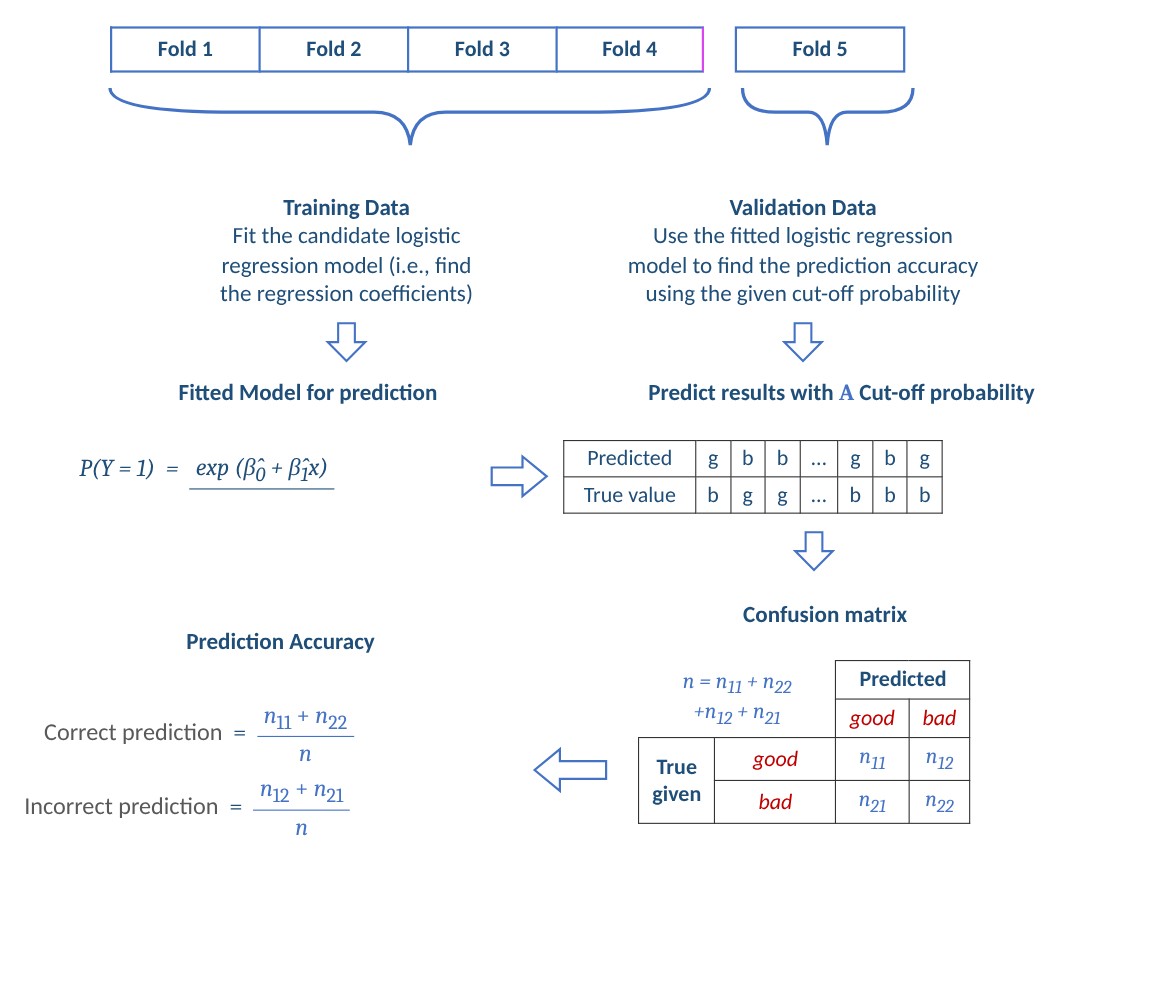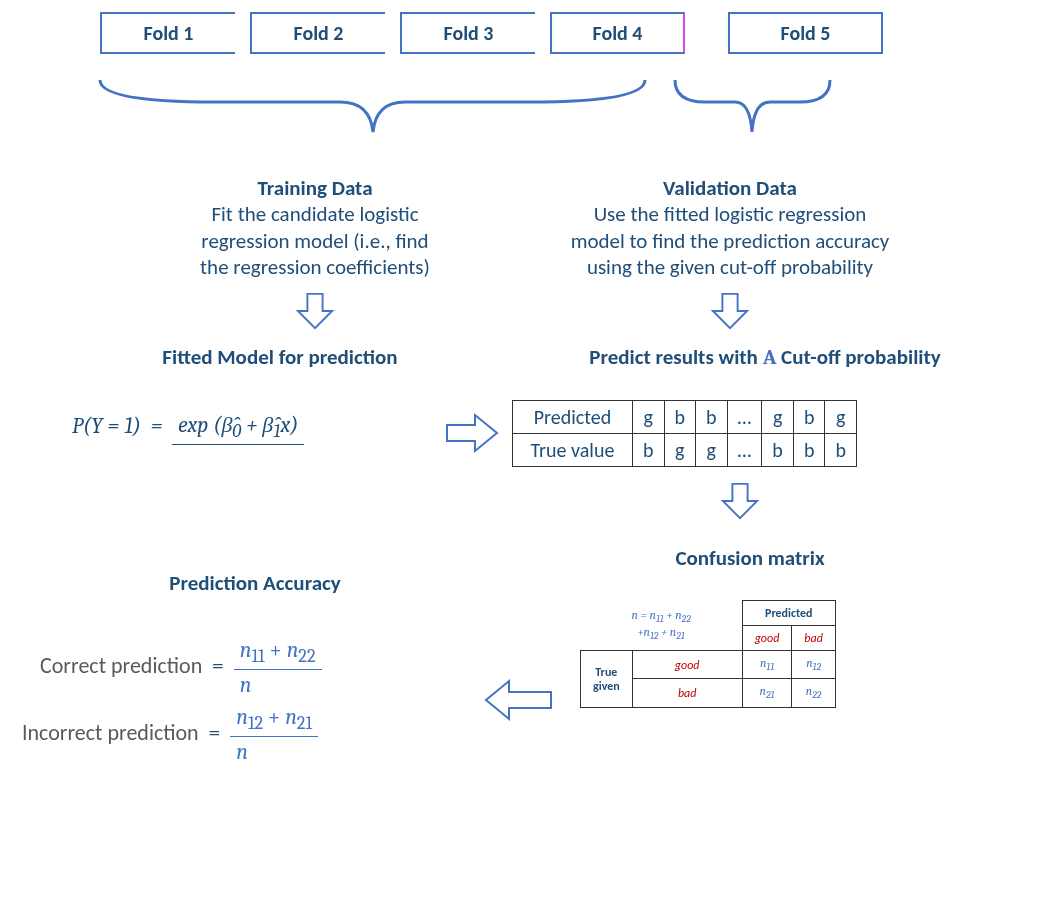--- a/index.html
+++ b/index.html
@@ -6,24 +6,24 @@
 body {
   font-family: 'Calibri', 'Segoe UI', sans-serif;
   background: white;
   width: 1058px;
   height: 899px;
   position: relative;
   color: #1f4e79;
 }
 .fold-row {
   position: absolute;
-  top: 12px;
+  top: 24px;
   left: 100px;
   display: flex;
-  gap: 15px;
+  gap: 0;
 }
 .fold-box {
   border: 2px solid #4472c4;
   height: 42px;
   display: flex;
   align-items: center;
   justify-content: center;
   font-weight: bold;
   font-size: 20px;
   color: #1f4e79;
@@ -60,20 +60,21 @@
 }
 .formula {
   position: absolute;
   font-family: Cambria, 'Times New Roman', serif;
   font-size: 22px;
   color: #1f4e79;
   font-style: italic;
 }
 .frac {
   display: inline-block;
+  text-align: center;
   vertical-align: middle;
 }
 .frac .num {
   border-bottom: 1.5px solid #1f4e79;
   padding: 2px 6px;
   display: block;
 }
 .frac .den {
   padding: 2px 6px;
   display: block;
@@ -85,21 +86,21 @@
 }
 table.data-table td {
   border: 1.5px solid #333;
   padding: 4px 10px;
   text-align: center;
   color: #1f4e79;
 }
 table.confusion {
   position: absolute;
   border-collapse: collapse;
-  font-size: 12px;
+  font-size: 20px;
 }
 table.confusion td {
   border: 1.5px solid #333;
   padding: 5px 12px;
   text-align: center;
 }
 .red { color: #c00000; font-style: italic; }
 .blue-math { color: #4472c4; font-family: Cambria, serif; font-style: italic; }
 .bold-label { font-weight: bold; color: #1f4e79; }
 </style>

